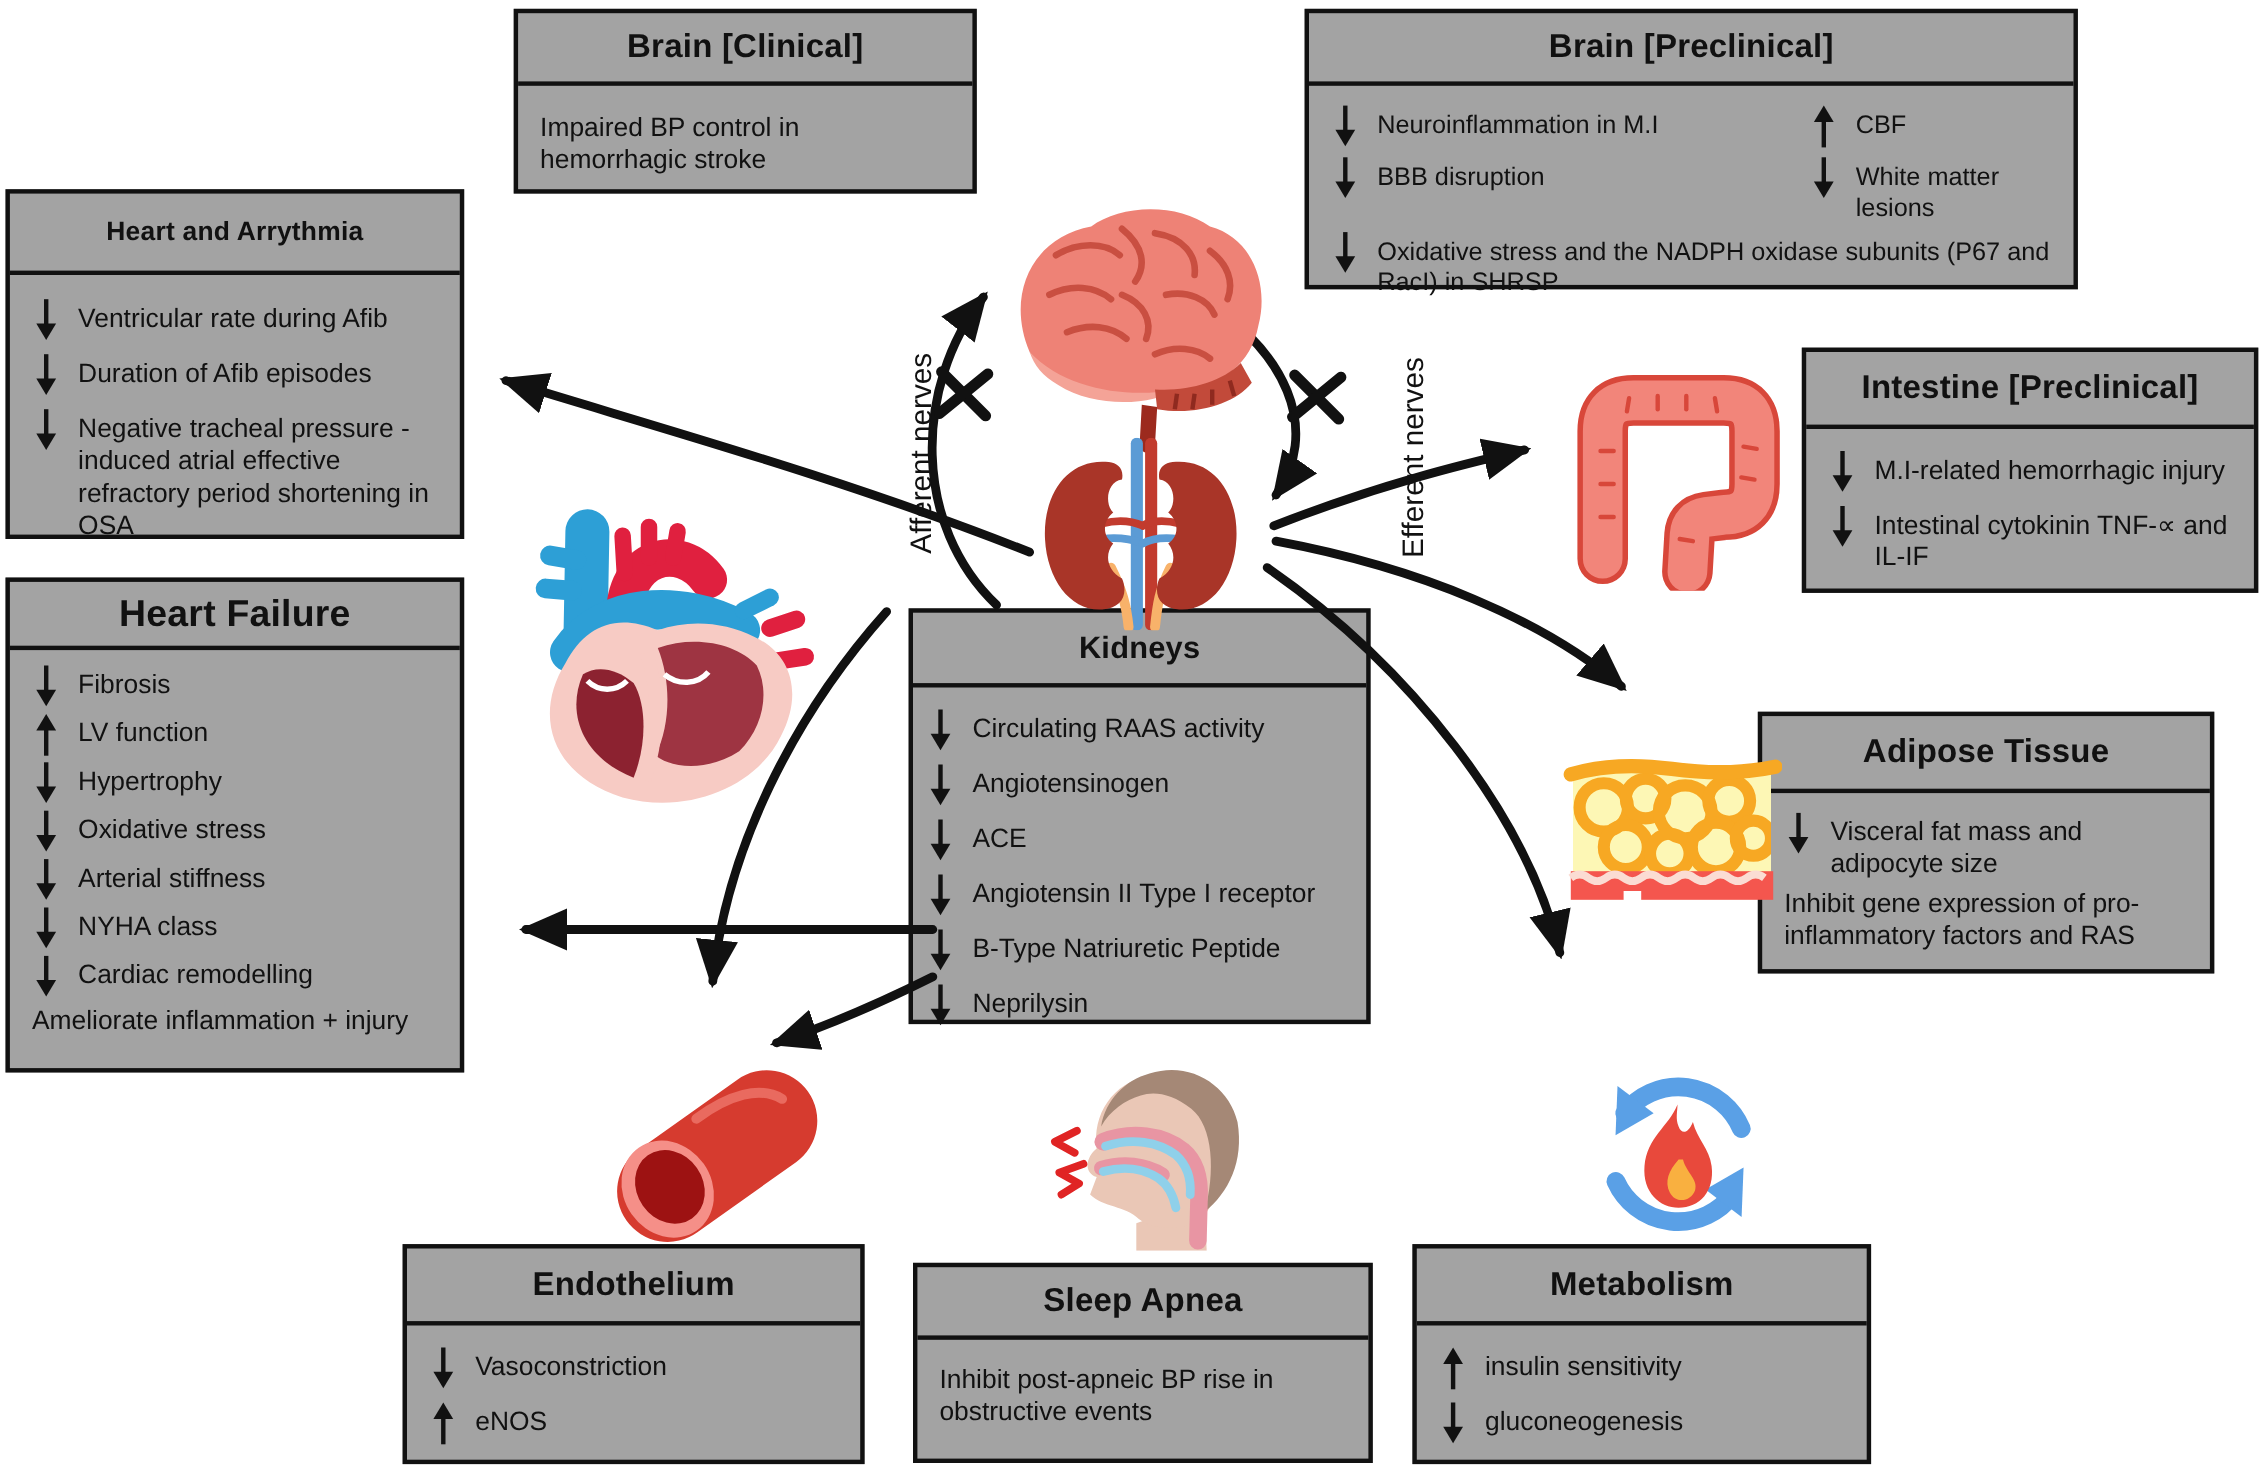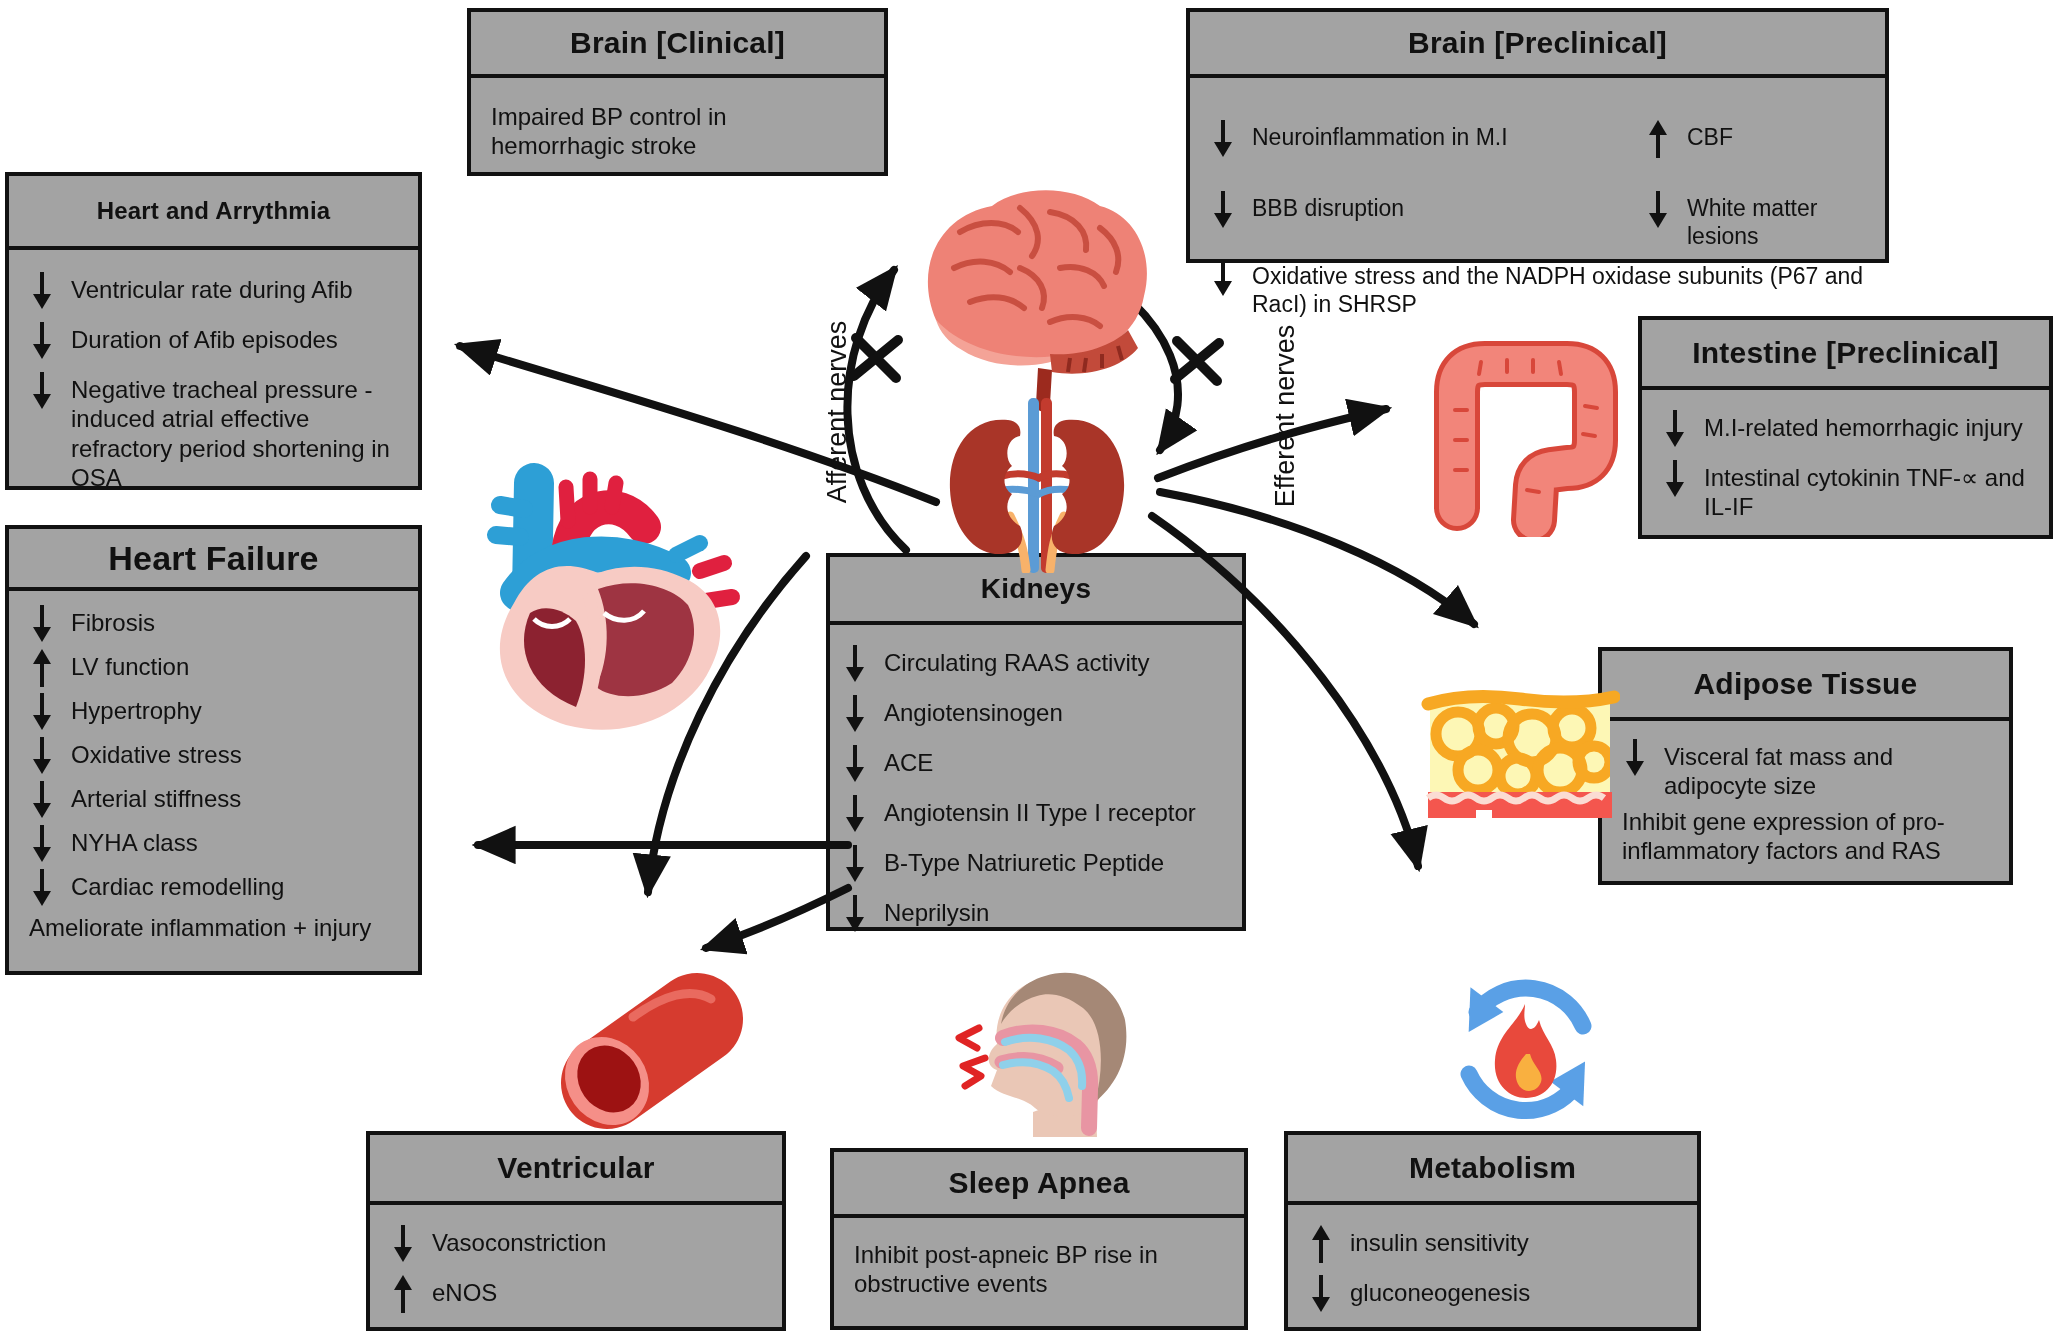--- a/index.html
+++ b/index.html
@@ -15,21 +15,21 @@
   
   .arr{position:relative;flex:0 0 26px;width:26px;height:38px;margin-right:16px;}
   .arr::before{content:"";position:absolute;left:11px;width:4px;background:#111;}
   .arr.down::before{top:0;height:28px;}
   .arr.down::after{content:"";position:absolute;left:4px;top:22px;width:0;height:0;
     border-left:9px solid transparent;border-right:9px solid transparent;border-top:15px solid #111;}
   .arr.up::before{top:10px;height:28px;}
   .arr.up::after{content:"";position:absolute;left:4px;top:0;width:0;height:0;
     border-left:9px solid transparent;border-right:9px solid transparent;border-bottom:15px solid #111;}
   .tight .row{margin-bottom:6px;}
-  .bp-row{display:grid;grid-template-columns:435px 1fr;margin-top:24px;}
+  .bp-row{display:grid;grid-template-columns:435px 1fr;}
   .bp .row{margin-bottom:9px;font-size:23px;}
   svg.organ{position:absolute;z-index:3;}
   svg.net{position:absolute;left:0;top:0;z-index:2;pointer-events:none;}
 </style>
 </head>
 <body>
 
 <div class="canvas">
 
   <svg class="net" width="2056" height="1335" viewBox="0 0 2056 1335">
@@ -333,21 +333,21 @@
     <div class="box-body" style="padding-top:18px">
       <div class="row" style="margin-bottom:6px">
         <span class="arr down"></span>
         <span class="row-text">Visceral fat mass and adipocyte size</span>
       </div>
       <div class="plain">Inhibit gene expression of pro-inflammatory factors and RAS</div>
     </div>
   </div>
 
   <div class="box" style="left:366px;top:1131px;width:420px;height:200px">
-    <div class="box-title" style="height:66px">Ventricular</div>
+    <div class="box-title" style="height:66px">Endothelium</div>
     <div class="box-body" style="padding-top:20px">
       <div class="row">
         <span class="arr down"></span>
         <span class="row-text">Vasoconstriction</span>
       </div>
       <div class="row">
         <span class="arr up"></span>
         <span class="row-text">eNOS</span>
       </div>
     </div>

